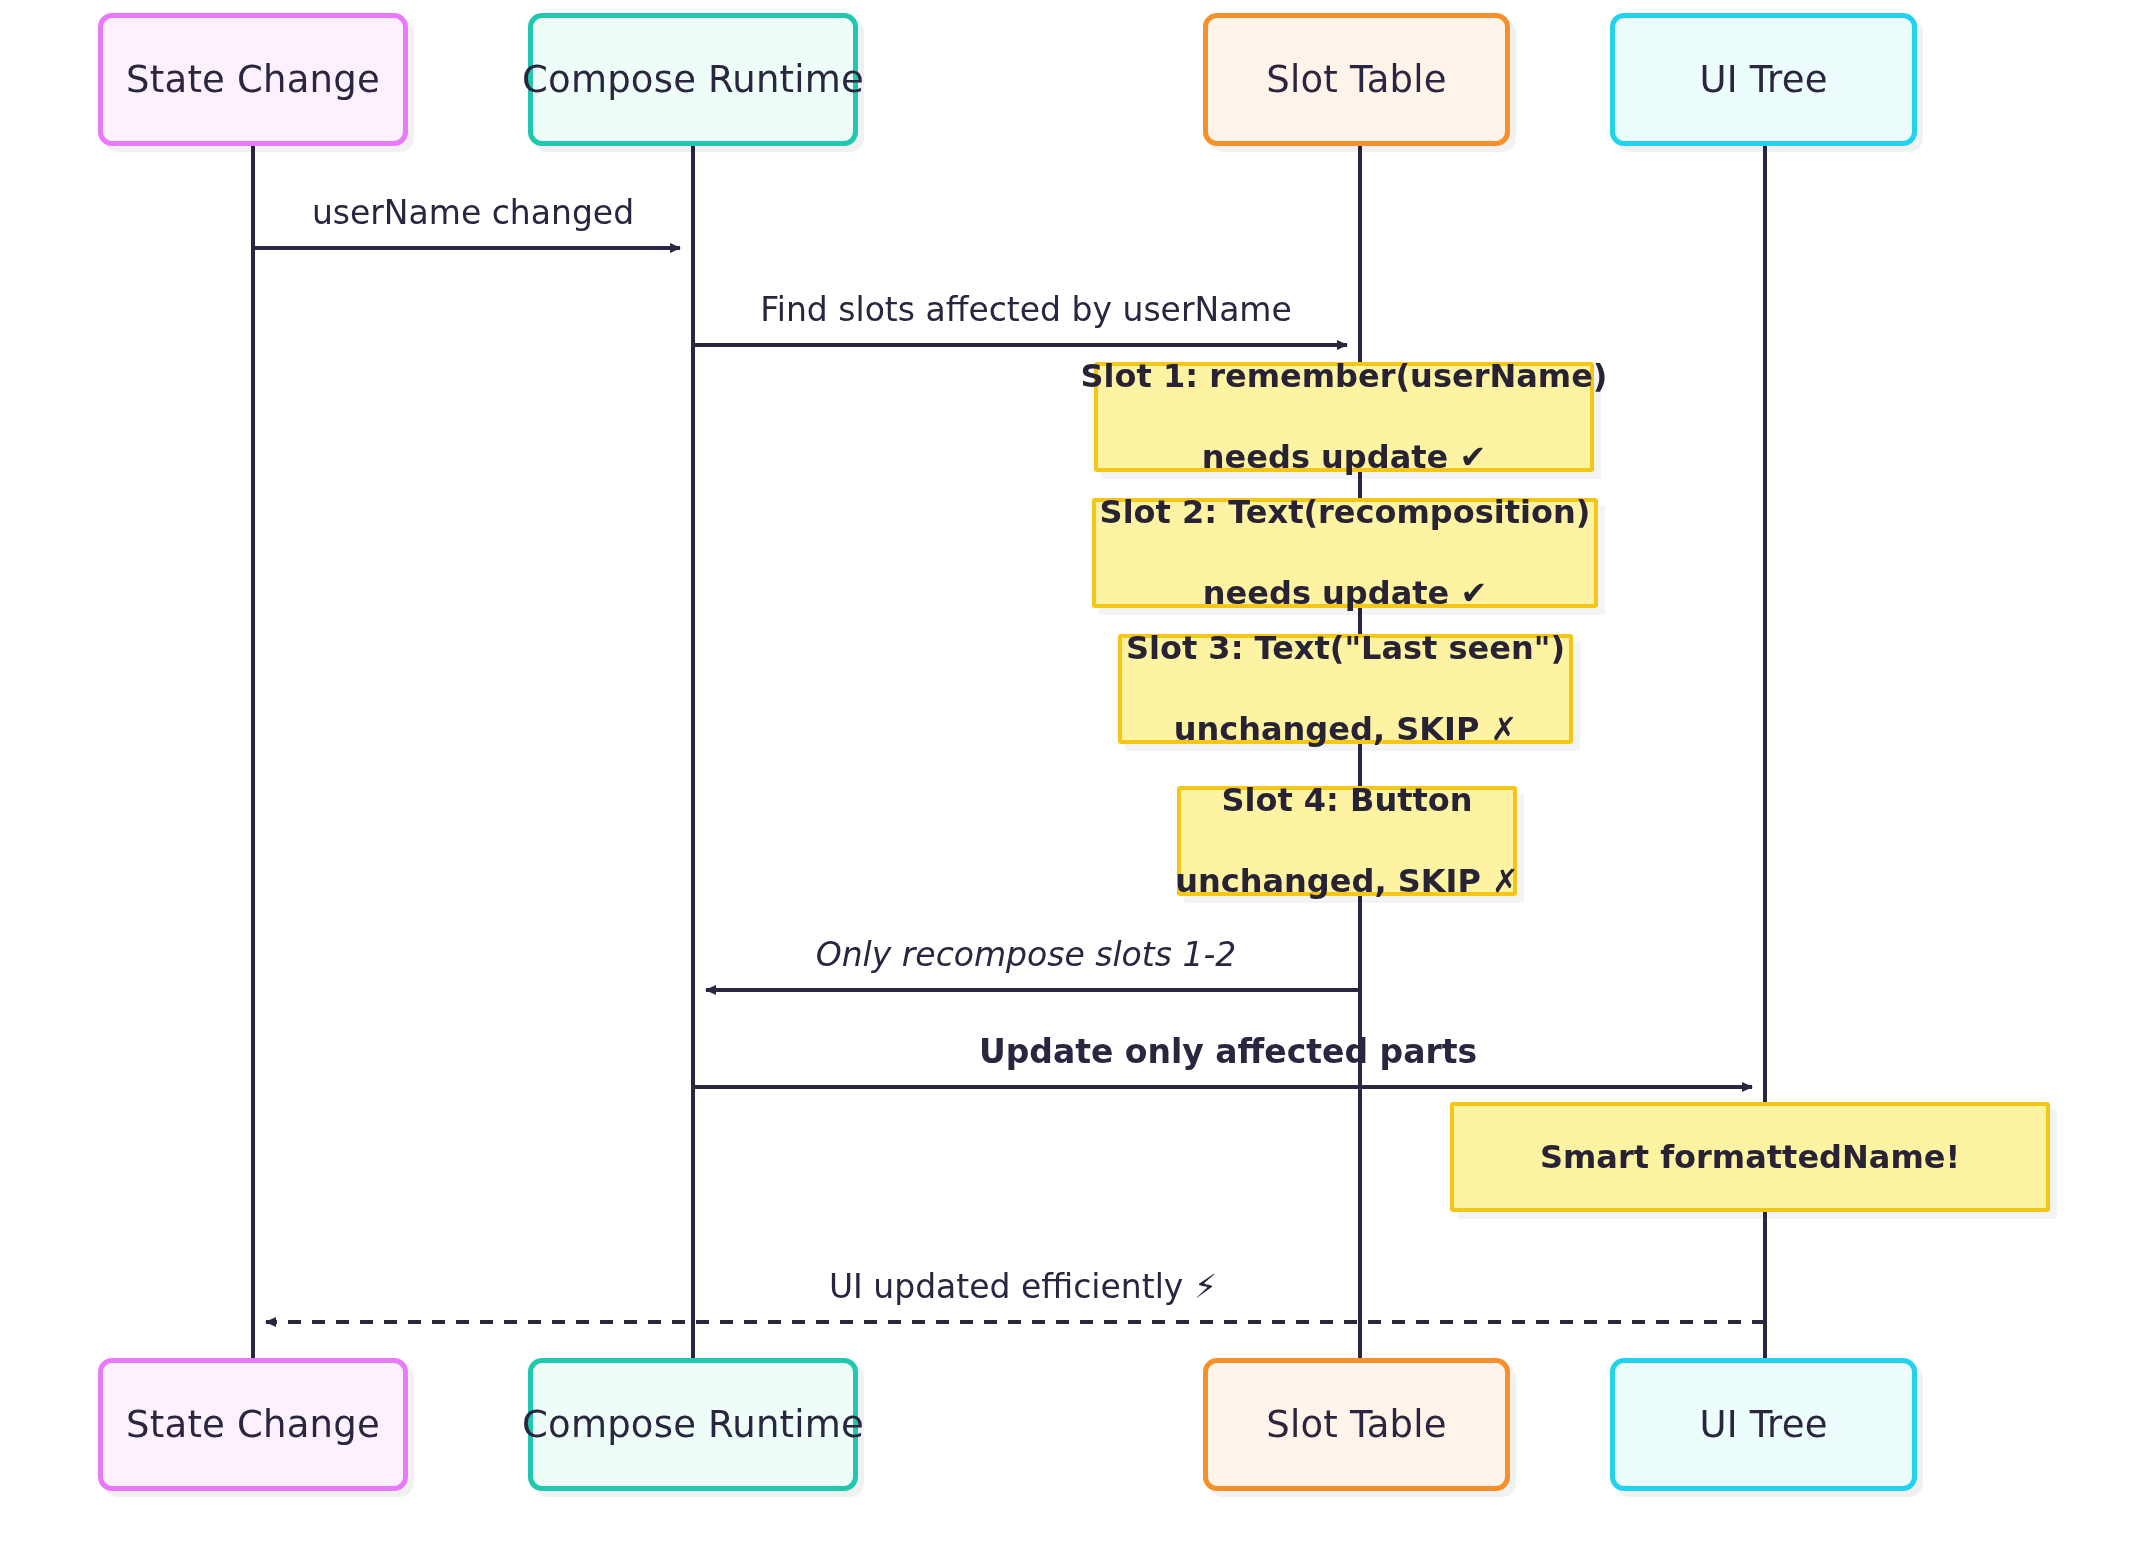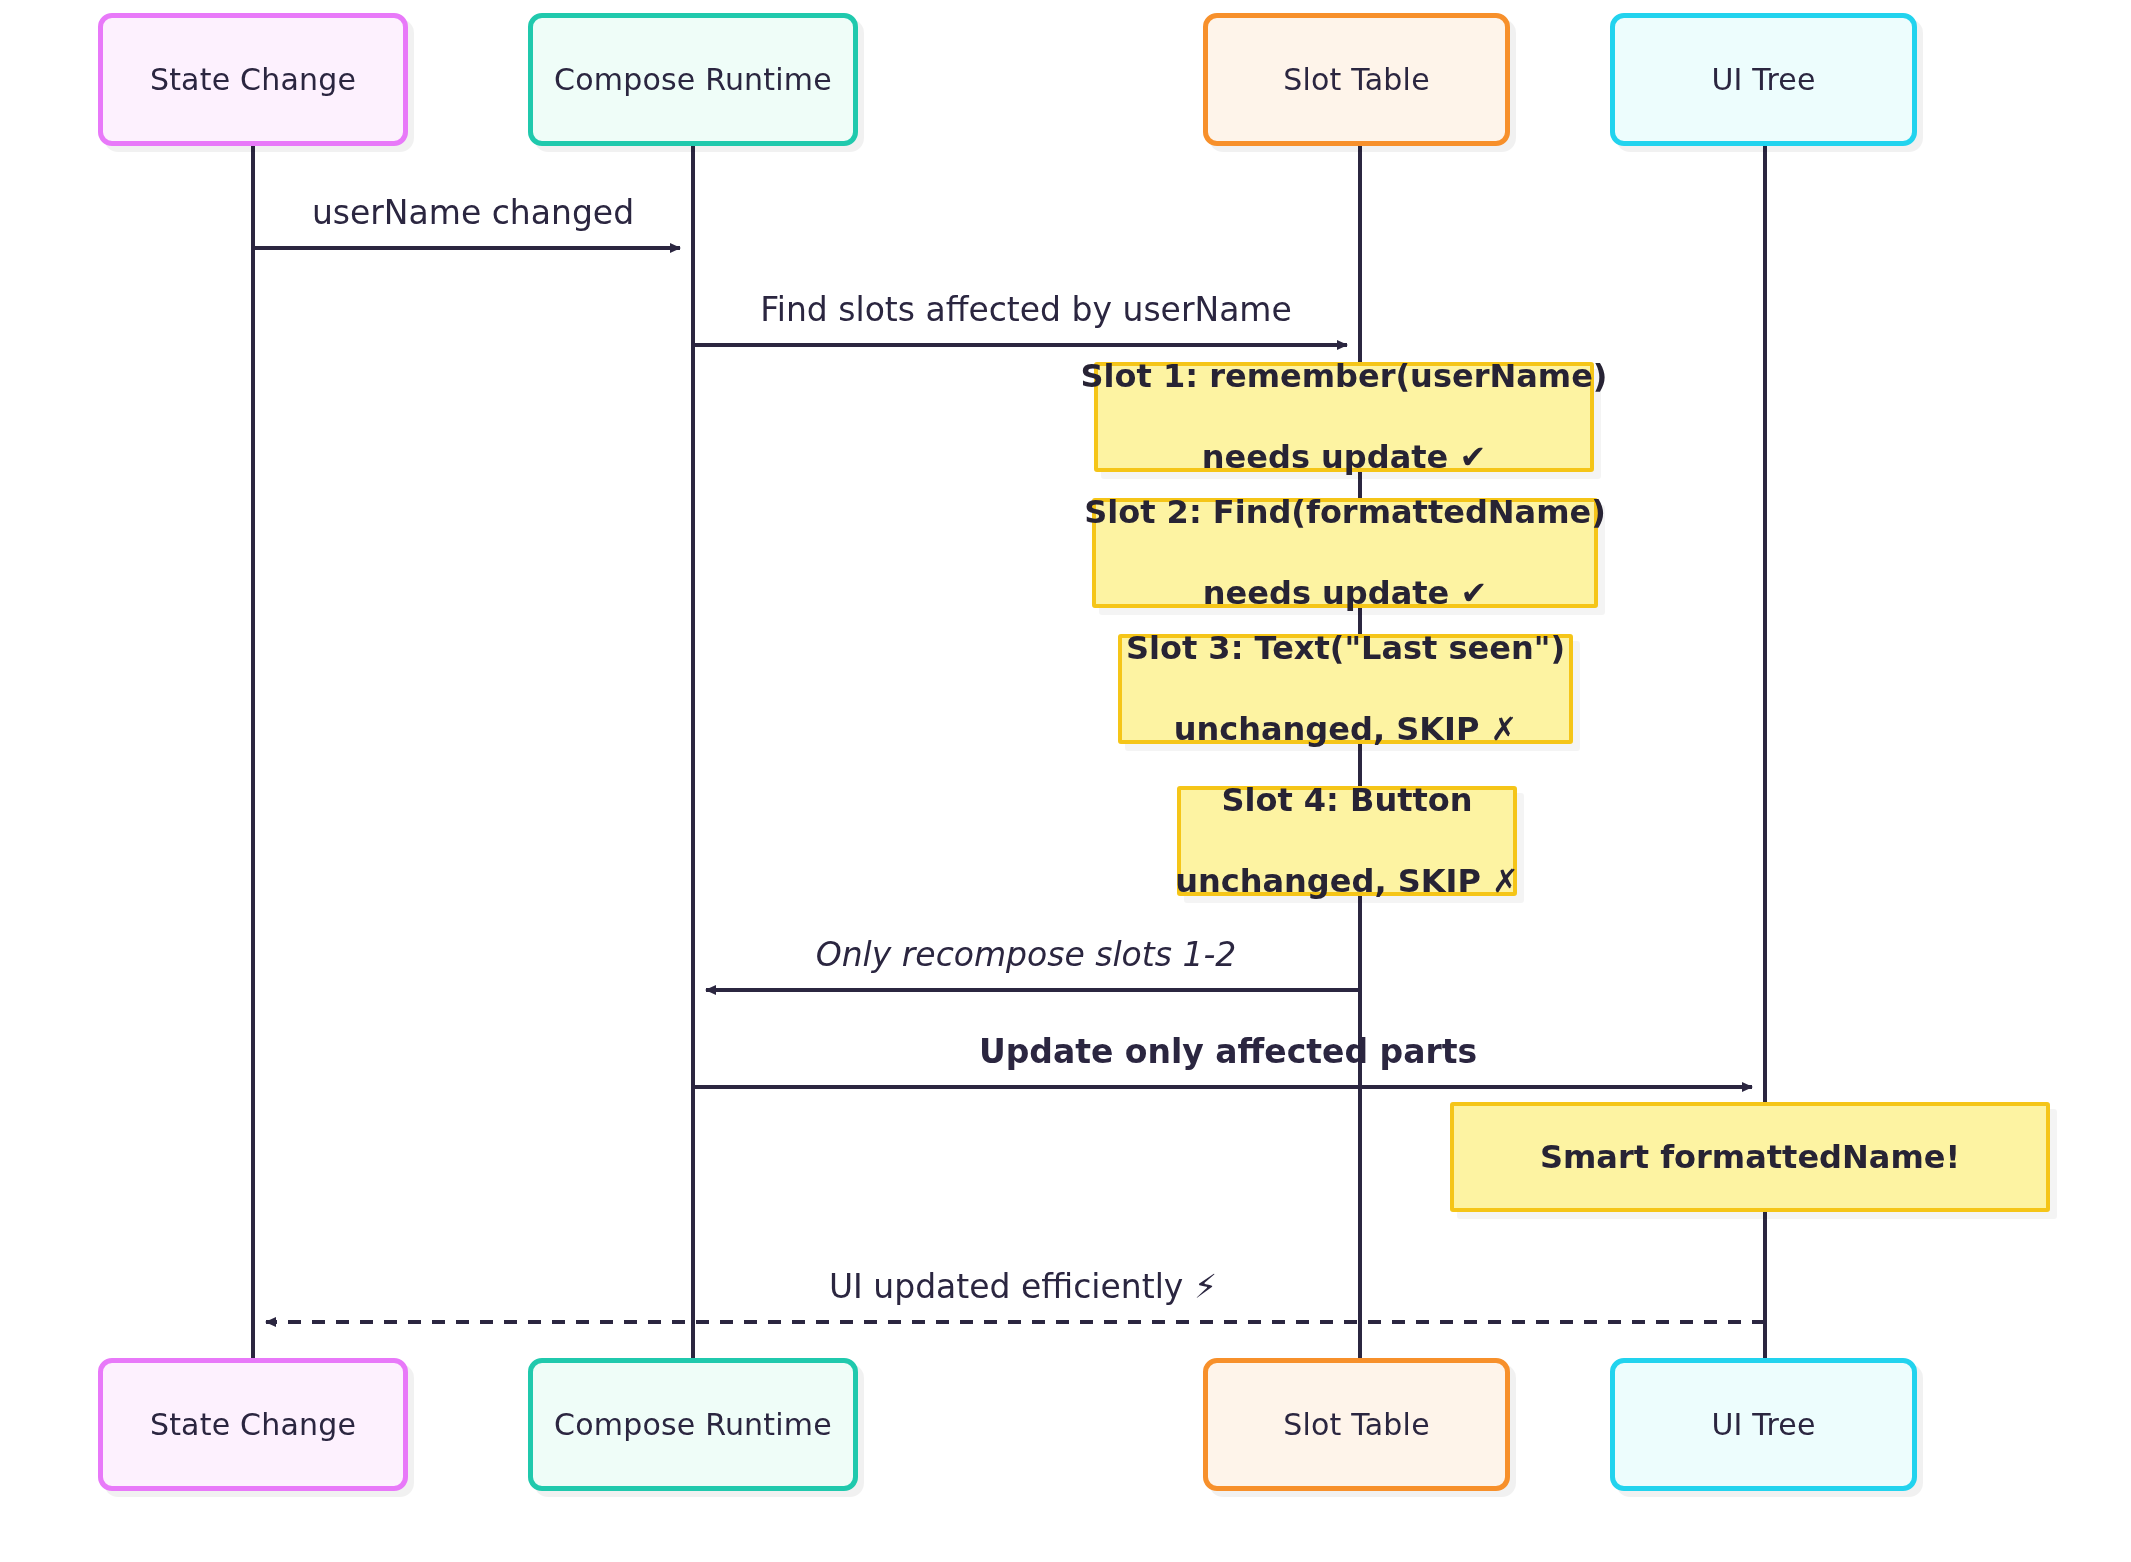--- a/index.html
+++ b/index.html
@@ -28,21 +28,21 @@
     box-sizing: border-box;
     border-width: 5px;
     border-style: solid;
     border-radius: 14px;
     display: flex;
     align-items: center;
     justify-content: center;
     box-shadow: 6px 6px 0 0 rgba(0,0,0,0.055);
   }
   .actor-label {
-    font-size: 30px;
+    font-size: 37px;
     color: #2b2640;
     letter-spacing: 0.2px;
     white-space: nowrap;
     font-family: "DejaVu Sans", "Liberation Sans", sans-serif;
   }
   .note-box {
     position: absolute;
     box-sizing: border-box;
     background: #fdf3a2;
     border: 4px solid #f5c518;
@@ -127,21 +127,21 @@
       <div class="actor-box" style="left: 1610px; top: 1358px; width: 307px; height: 133px; border-color: rgb(34, 211, 238); background: rgb(237, 253, 253);">
         <span class="actor-label">UI Tree</span>
       </div>
     </div>
   <div id="notes-layer">
       <div class="note-box" style="left: 1094px; top: 362px; width: 500px; height: 110px; background: rgb(253, 243, 162); border-color: rgb(245, 197, 24);">
         <div class="note-line" style="color: rgb(39, 35, 52);">Slot 1: remember(userName)</div>
         <div class="note-line" style="color: rgb(39, 35, 52);">needs update ✔</div>
       </div>
       <div class="note-box" style="left: 1092px; top: 498px; width: 506px; height: 110px; background: rgb(253, 243, 162); border-color: rgb(245, 197, 24);">
-        <div class="note-line" style="color: rgb(39, 35, 52);">Slot 2: Find(formattedName)</div>
+        <div class="note-line" style="color: rgb(39, 35, 52);">Slot 2: Text(recomposition)</div>
         <div class="note-line" style="color: rgb(39, 35, 52);">needs update ✔</div>
       </div>
       <div class="note-box" style="left: 1118px; top: 634px; width: 455px; height: 110px; background: rgb(253, 243, 162); border-color: rgb(245, 197, 24);">
         <div class="note-line" style="color: rgb(39, 35, 52);">Slot 3: Text("Last seen")</div>
         <div class="note-line" style="color: rgb(39, 35, 52);">unchanged, SKIP ✗</div>
       </div>
       <div class="note-box" style="left: 1177px; top: 770px; width: 340px; height: 110px; background: rgb(253, 243, 162); border-color: rgb(245, 197, 24); margin-top: 16px;">
         <div class="note-line" style="color: rgb(39, 35, 52);">Slot 4: Button</div>
         <div class="note-line" style="color: rgb(39, 35, 52);">unchanged, SKIP ✗</div>
       </div>

